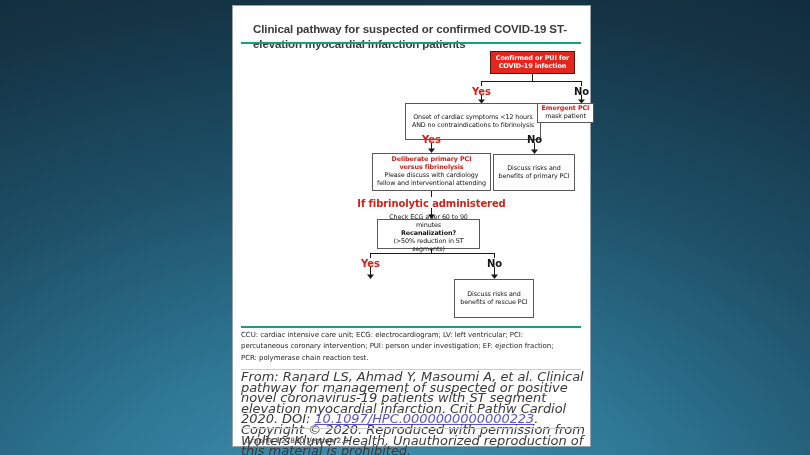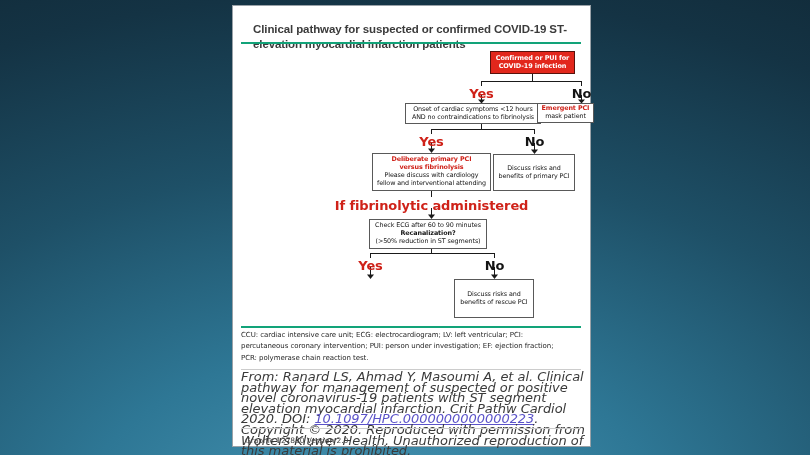--- a/index.html
+++ b/index.html
@@ -27,21 +27,21 @@
     position:absolute;box-sizing:border-box;border:1px solid #595959;background:#fff;
     display:flex;flex-direction:column;align-items:center;justify-content:center;
     text-align:center;font-family:"DejaVu Sans", sans-serif;font-size:6.4px;
     line-height:1.22;color:#141414;padding:1px 2px;letter-spacing:-0.1px;
   }
   .node--start{background:#e2271c;border-color:#58120c;color:#ffffff;font-weight:bold;font-size:6.5px;}
   .red-strong{color:#cf2219;font-weight:bold;}
   .bold{font-weight:bold;}
   .blabel{
     position:absolute;transform:translateX(-50%);white-space:nowrap;
-    font-family:"DejaVu Sans", sans-serif;font-weight:bold;font-size:13px;
+    font-family:"DejaVu Sans", sans-serif;font-weight:bold;font-size:10px;
     letter-spacing:-0.1px;color:#141414;
   }
   .blabel--yes,.blabel--fib{color:#cf2219;}
   .abbr{
     position:absolute;left:8px;top:324px;width:347px;margin:0;
     font-size:7px;line-height:11.3px;letter-spacing:-0.05px;color:#262626;
   }
   .divider{position:absolute;left:8px;right:9px;height:1px;background:#cccccc;}
   .divider-1{top:363px;}
   .divider-2{top:422px;}
@@ -81,21 +81,21 @@
     </svg>
 
     <div class="node node--start" style="left:217px;top:45px;width:85px;height:23px">
       <div class="pre-line">Confirmed or PUI for
 COVID-19 infection</div>
     </div>
 
     <div class="blabel blabel--yes" style="left:208.5px;top:79.5px">Yes</div>
     <div class="blabel" style="left:308.5px;top:79.5px">No</div>
 
-    <div class="node" style="left:132px;top:97px;width:136px;height:21px">
+    <div class="node" style="left:132px;top:97px;width:136px;height:37px">
       <div class="pre-line">Onset of cardiac symptoms &lt;12 hours
 AND no contraindications to fibrinolysis</div>
     </div>
 
     <div class="node" style="left:264px;top:97px;width:57px;height:20px">
       <div class="red-strong">Emergent PCI</div>
       <div>mask patient</div>
     </div>
 
     <div class="blabel blabel--yes" style="left:158.5px;top:128px">Yes</div>
@@ -108,21 +108,21 @@
 fellow and interventional attending</div>
     </div>
 
     <div class="node" style="left:220px;top:148px;width:82px;height:37px">
       <div class="pre-line">Discuss risks and
 benefits of primary PCI</div>
     </div>
 
     <div class="blabel blabel--fib" style="left:158.5px;top:192px">If fibrinolytic administered</div>
 
-    <div class="node" style="left:96px;top:213px;width:118px;height:30px">
+    <div class="node" style="left:104px;top:213px;width:103px;height:30px">
       <div>Check ECG after 60 to 90 minutes</div>
       <div class="bold">Recanalization?</div>
       <div>(&gt;50% reduction in ST segments)</div>
     </div>
 
     <div class="blabel blabel--yes" style="left:97.5px;top:252px">Yes</div>
     <div class="blabel" style="left:221.5px;top:252px">No</div>
 
 
     <div class="node" style="left:181px;top:273px;width:80px;height:39px">

